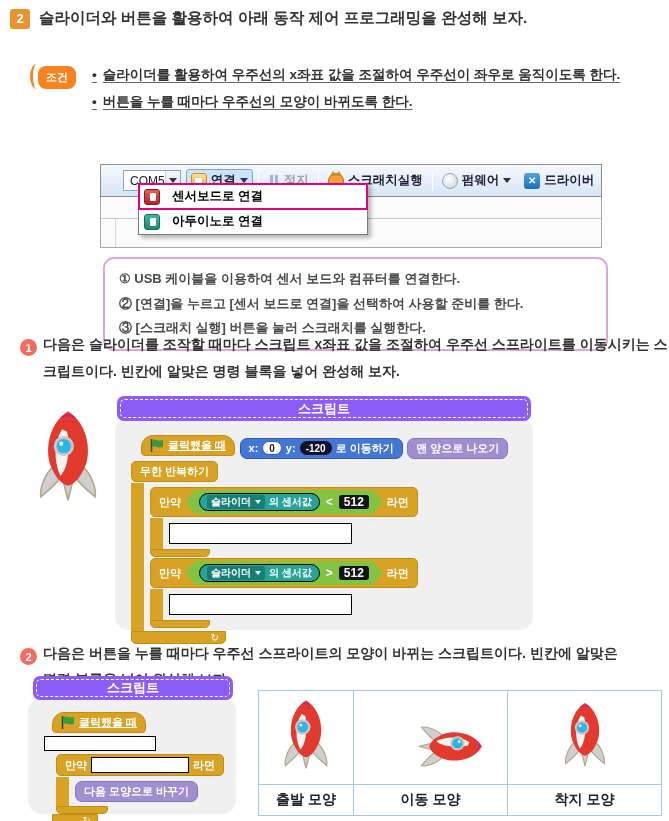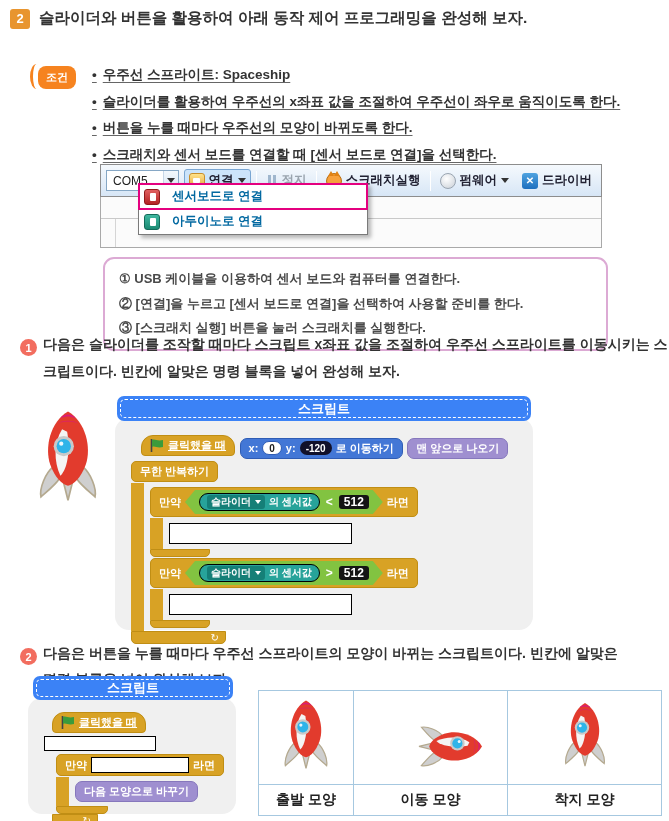--- a/index.html
+++ b/index.html
@@ -23,21 +23,21 @@
     text-decoration: underline; text-underline-offset: 3px; text-decoration-color: #666; white-space: nowrap; }
   .cond-list li::before { content: "•"; margin-right: 6px; }
 
   
   .appunder { position: absolute; left: 100px; top: 196px; width: 502px; height: 52px; background: #FBFBFB;
     border: 1px solid #A9A9A9; border-top: none; }
   .appunder .hline { position: absolute; left: 0; right: 0; top: 22px; border-top: 1px solid #C9C9C9; }
   .appunder .vline { position: absolute; left: 14px; top: 23px; bottom: 0; border-left: 1px solid #D5D5D5; }
   .toolbar { position: absolute; left: 100px; top: 164px; width: 502px; height: 33px;
     background: linear-gradient(#F5F9FD, #D7E6F6); border: 1px solid #8D8D8D; display: flex;
-    align-items: center; padding: 0 5px; gap: 5px; z-index: 2; }
+    align-items: center; padding: 0 22px; gap: 5px; z-index: 2; }
   .combo { display: flex; align-items: center; background: #fff; border: 1px solid #86A7C5; height: 21px;
     width: 82px; font-size: 12px; color: #222; padding-left: 6px; justify-content: space-between; }
   .combo .arrbox { width: 15px; height: 19px; display: flex; align-items: center; justify-content: center;
     border-left: 1px solid #C7D7E8; background: linear-gradient(#F2F7FC, #D9E7F5); }
   .tbtn { display: flex; align-items: center; gap: 4px; font-size: 12.5px; font-weight: bold; color: #223;
     padding: 2px 4px; border-radius: 3px; height: 24px; white-space: nowrap; }
   .tbtn.active { background: #CCE4FA; border: 1px solid #7AA6D2; }
   .tsep { width: 1px; height: 20px; background: #B4C8DC; border-right: 1px solid #fff; }
   .tri-down { width: 0; height: 0; border-left: 4px solid transparent; border-right: 4px solid transparent;
     border-top: 5px solid #333; display: inline-block; }
@@ -53,42 +53,42 @@
     border-left: 3px solid transparent; border-right: 3px solid transparent; border-bottom: 5px solid #E08214; }
   .ico-cat::before { left: 1px; } .ico-cat::after { right: 1px; }
   .ico-fw { background: radial-gradient(circle at 40% 35%, #FFFFFF, #C9CFD6); border-radius: 50%;
     border: 1px solid #9AA5B1; }
   .ico-drv { background: linear-gradient(#4FA3E0, #1E6FBE); color: #fff; font-size: 10px; font-weight: bold; }
   .stoptxt { color: #9AA4AE; }
 
   .menu { position: absolute; left: 138px; top: 183px; width: 230px; background: #fff;
     border: 1px solid #7A7A7A; box-shadow: 3px 3px 4px rgba(0,0,0,.28); z-index: 5; }
   .menu-item { height: 25px; display: flex; align-items: center; gap: 12px; padding: 0 5px;
-    font-size: 12.5px; font-weight: bold; color: #0369a1; background: #fff; }
+    font-size: 12.5px; font-weight: bold; color: #000000; background: #fff; }
   .menu-item.sel { outline: 2.5px solid #E4007F; outline-offset: -1px; }
   .mi-icon { width: 16px; height: 16px; border-radius: 3px; position: relative; flex: none; }
   .mi-red { background: linear-gradient(#E06060, #B42323); border: 1px solid #8E1B1B; }
   .mi-teal { background: linear-gradient(#3FB8A0, #1B8A73); border: 1px solid #136B59; }
   .mi-icon::after { content: ""; position: absolute; left: 5px; top: 3px; width: 6px; height: 8px;
     background: #fff; border-radius: 1px; }
 
   
   .stepsbox { position: absolute; left: 103px; top: 257px; width: 505px; height: 94px;
     border: 2px solid #DCAAD4; border-radius: 11px; padding: 8px 14px; font-size: 13px; color: #4A4A4A;
     font-weight: 600; line-height: 24.5px; background: #fff; }
   .stepsbox div { white-space: nowrap; }
 
   
   .tbadge { position: absolute; width: 17px; height: 17px; background: #F26D5F; color: #fff;
     border-radius: 50%; font-size: 11px; font-weight: bold; display: flex; align-items: center;
     justify-content: center; }
   .taskline { position: absolute; font-size: 14px; color: #333; font-weight: 600; white-space: nowrap; }
 
   
-  .shdr { position: absolute; background: #3b82f6; border-radius: 7px; color: #fff; font-weight: bold;
+  .shdr { position: absolute; background: #8b5cf6; border-radius: 7px; color: #fff; font-weight: bold;
     font-size: 13px; display: flex; align-items: center; justify-content: center; z-index: 3; text-align: center; }
   .shdr::before { content: ""; position: absolute; inset: 3px; border: 1px dashed #fff; border-radius: 5px; }
   .spanel { position: absolute; background: #F0F0F0; border-radius: 14px; }
 
   
   .blk { display: inline-flex; align-items: center; gap: 4px; width: fit-content; padding: 2px 8px;
     border-radius: 5px; color: #fff; font-size: 11px; font-weight: bold; white-space: nowrap; margin: 1px 0; }
   .gold { background: #D8A225; border: 1px solid #C08E14; }
   .hat { border-radius: 12px 12px 4px 4px; text-decoration: underline; }
   .motion { background: #4377D6; border: 1px solid #2F5CB4; border-radius: 7px; }
@@ -145,24 +145,22 @@
   </svg>
 
   <div class="hdr">
     <span class="numbadge">2</span>
     <span class="title">슬라이더와 버튼을 활용하여 아래 동작 제어 프로그래밍을 완성해 보자.</span>
   </div>
 
   <div class="cond">
     <span class="cond-badge">조건</span>
     <ul class="cond-list">
-      <li>우주선 스프라이트: Spaceship</li>
       <li>슬라이더를 활용하여 우주선의 x좌표 값을 조절하여 우주선이 좌우로 움직이도록 한다.</li>
       <li>버튼을 누를 때마다 우주선의 모양이 바뀌도록 한다.</li>
-      <li>스크래치와 센서 보드를 연결할 때 [센서 보드로 연결]을 선택한다.</li>
     </ul>
   </div>
 
   <div class="appunder">
     <div class="hline"></div>
     <div class="vline"></div>
   </div>
   <div class="toolbar">
     <div class="combo">
       <span>COM5</span>

